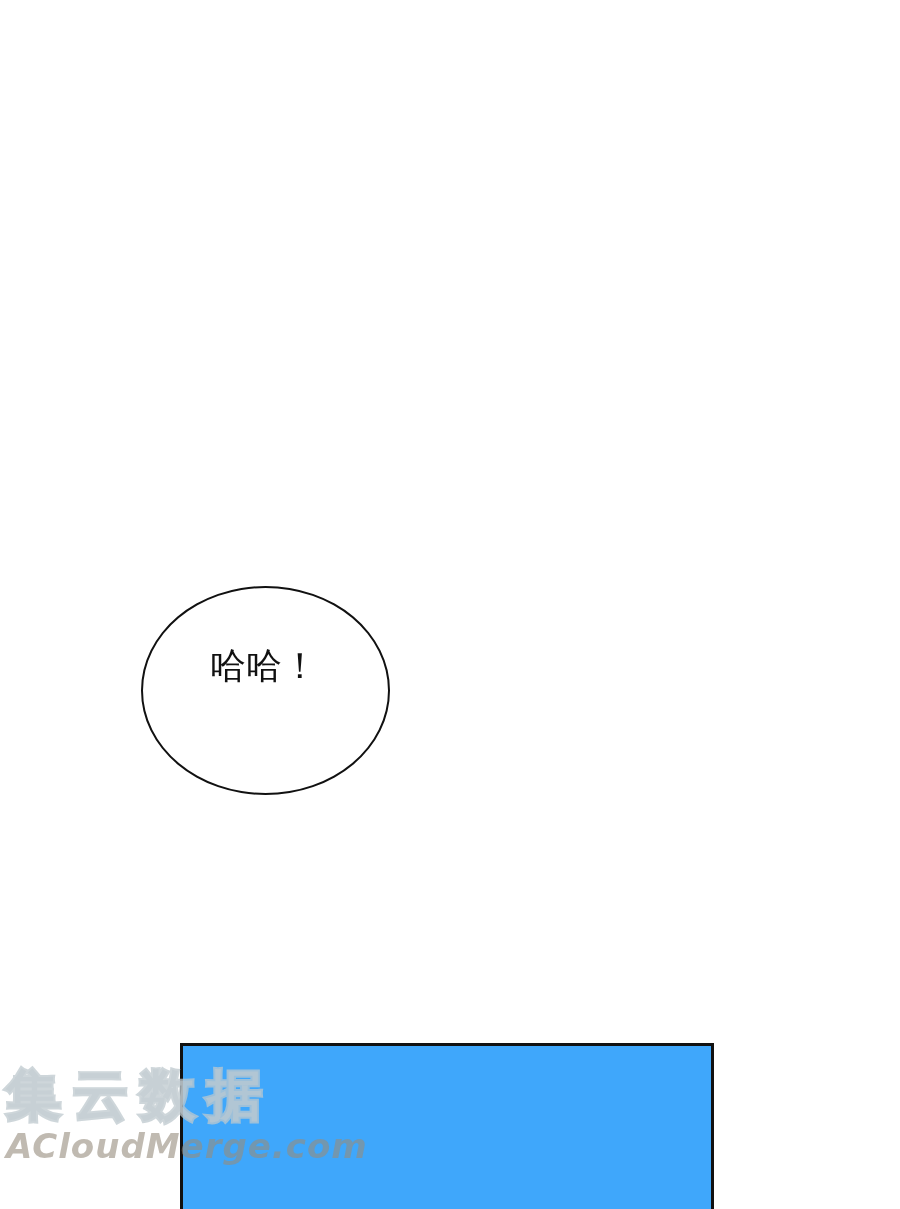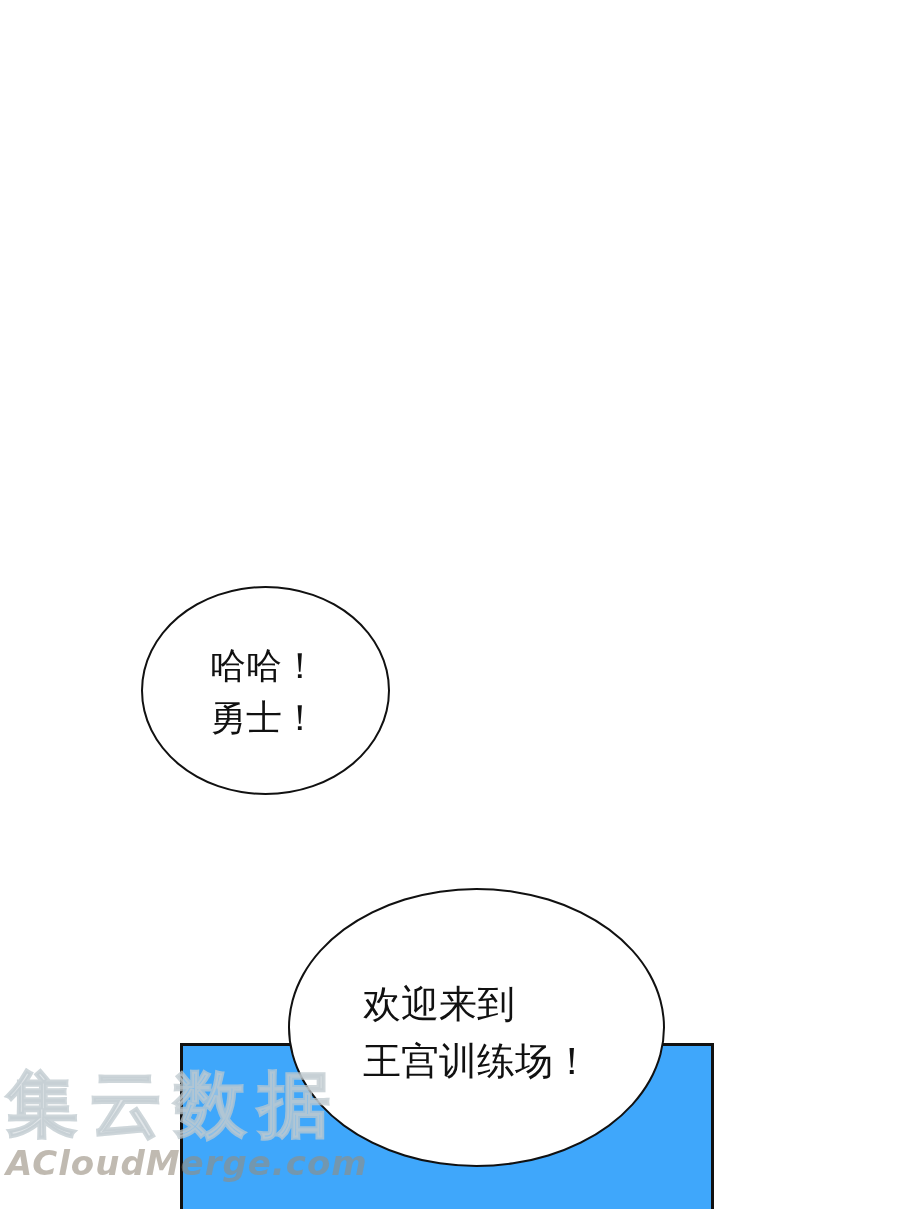--- a/index.html
+++ b/index.html
@@ -64,22 +64,22 @@
     .bubble-text div {
       display: block;
     }
     .watermark {
       position: absolute;
       left: 6px;
       top: 1068px;
       pointer-events: none;
     }
     .wm-cn {
-      font-size: 72px;
-      font-weight: normal;
+      font-size: 55px;
+      font-weight: bold;
       letter-spacing: 12px;
       color: rgba(200, 210, 215, 0.55);
       -webkit-text-stroke: 4px rgba(190, 200, 205, 0.75);
       line-height: 1;
       font-family: "DejaVu Sans", sans-serif;
     }
     .wm-en {
       margin-top: 6px;
       font-size: 34px;
       font-weight: bold;
@@ -93,29 +93,22 @@
 </head>
 <body>
 
 <div class="page">
 
   <div class="blue-panel"></div>
 
   <div class="bubble bubble-1">
     <div class="bubble-text">
       <div>哈哈！</div>
-      <div>勇士！</div>
     </div>
   </div>
 
-  <div class="bubble bubble-2">
-    <div class="bubble-text">
-      <div>欢迎来到</div>
-      <div>王宫训练场！</div>
-    </div>
-  </div>
 
   <div class="watermark">
     <div class="wm-cn">集云数据</div>
     <div class="wm-en">ACloudMerge.com</div>
   </div>
 
 </div>
 
 </body></html>

